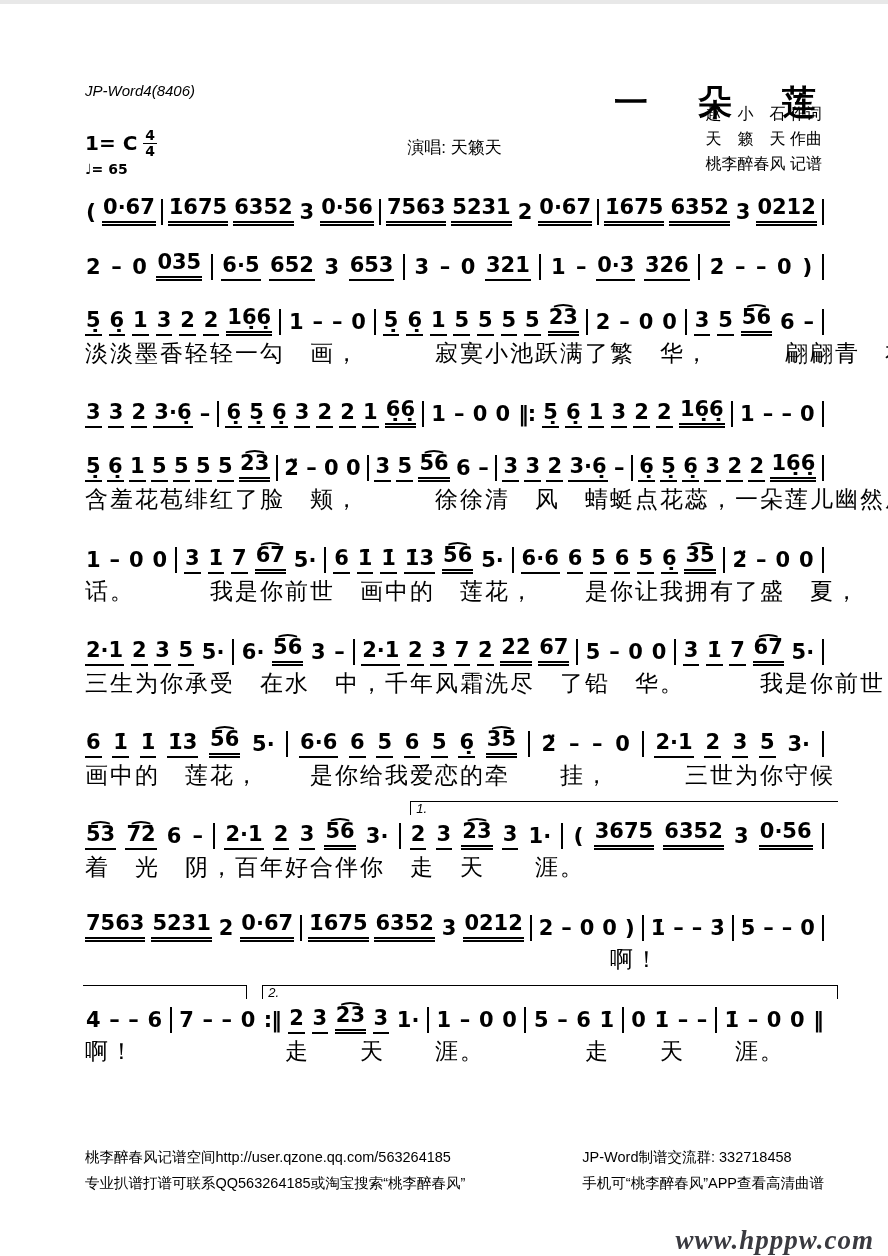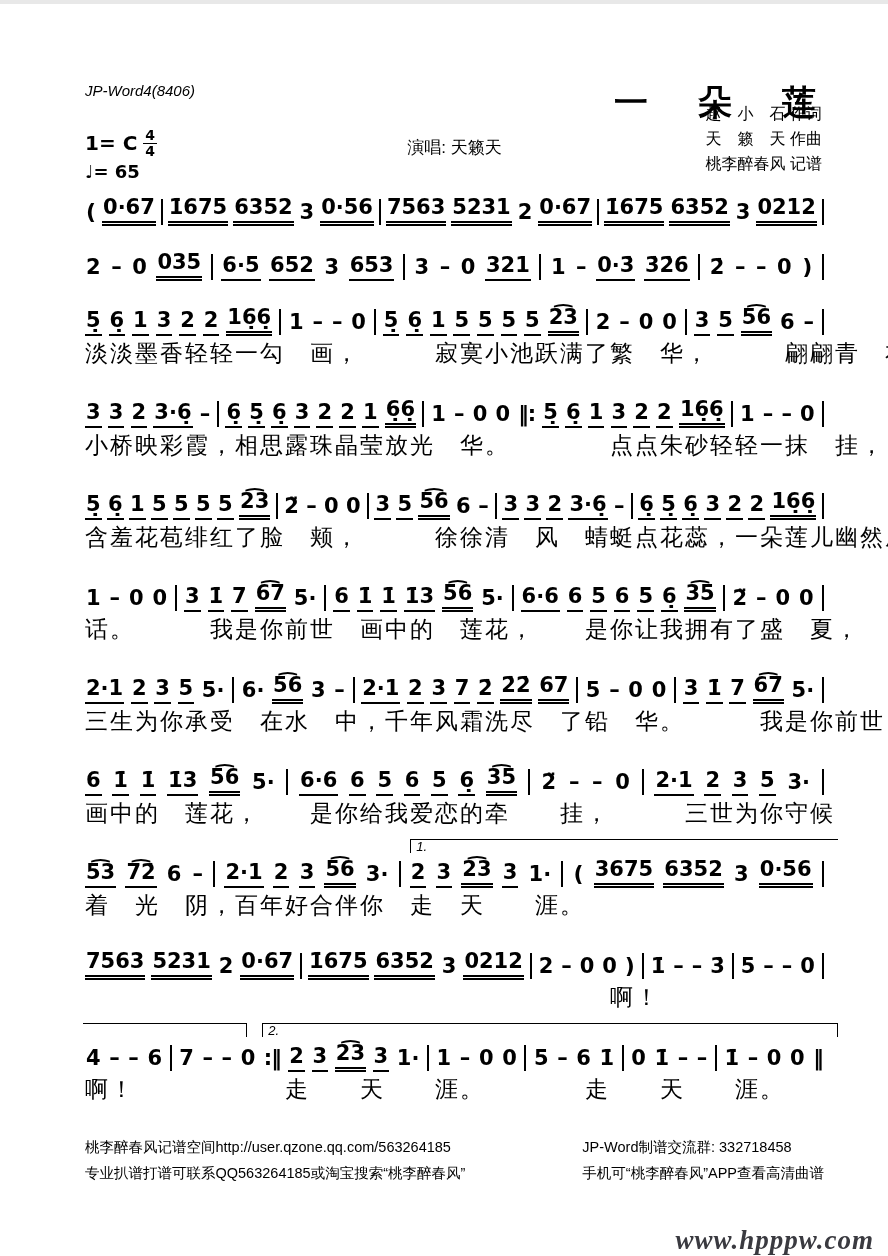--- a/index.html
+++ b/index.html
@@ -15,21 +15,21 @@
   .title{position:absolute; left:0; right:0; top:10px; text-align:right;
          font-size:34px; font-weight:bold; letter-spacing:8px; font-family:"DejaVu Sans",sans-serif;}
   .subtitle{position:absolute; left:0; right:0; top:66px; text-align:center; font-size:17px;}
   .credits{position:absolute; right:2px; top:32px; font-size:16px; line-height:1.55; text-align:center;}
   .keyblock{position:absolute; left:0; top:58px; font-weight:bold; font-size:20px;
             font-family:"DejaVu Sans",sans-serif;}
   .keyrow{display:flex; align-items:center; gap:6px;}
   .frac{display:inline-flex; flex-direction:column; font-size:14px; line-height:1.05;
         text-align:center; font-weight:bold;}
   .frac .num{border-bottom:1.6px solid #000; padding:0 2px;}
-  .tempo{margin-top:3px; font-size:18px;}
+  .tempo{margin-top:3px; font-size:14px;}
   
   .systems{margin-top:0;}
   .sys{position:relative; margin-bottom:21px;}
   .music{display:flex; justify-content:space-between; align-items:flex-end;
          height:34px; font-weight:bold; font-size:21px; line-height:1.2;
          font-family:"DejaVu Sans",sans-serif;}
   .note{white-space:nowrap; padding:0 1px 1px 1px;}
   .u1{border-bottom:2px solid #000;}
   .u2{border-bottom:5px double #000;}
   .bar{width:2px; height:26px; background:#000; align-self:center; margin-top:6px;}
@@ -41,21 +41,21 @@
   .sys.haslyr{margin-bottom:20px;}
   
   .volta{position:absolute; top:-15px; height:13px; border-top:1.6px solid #000;
          border-left:1.6px solid #000; font-size:13px; font-style:italic;
          padding-left:5px; line-height:1;}
   .volta.v1{left:44%; right:-14px; border-right:none;}
   .volta.v2{left:24%; right:-14px; border-right:1.6px solid #000;}
   .volta-tail{position:absolute; top:-15px; left:-2px; width:22%; height:13px;
               border-top:1.6px solid #000; border-right:1.6px solid #000;}
   
-  .footer{position:absolute; left:85px; right:64px; bottom:74px;
+  .footer{position:absolute; left:85px; right:64px; bottom:64px;
           display:flex; justify-content:space-between; font-size:14.5px; line-height:1.75;}
   .watermark{position:absolute; right:14px; bottom:4px; font-size:27px; font-weight:bold;
              font-style:italic; color:#3a3a40; letter-spacing:1px;
              font-family:Liberation Serif, serif;}
 </style>
 </head>
 <body>
 
 <div class="page">
   <div class="content">
@@ -201,21 +201,20 @@
             <span class="note u1">2</span>
             <span class="note u1">2</span>
             <span class="note u2">16̣6̣</span>
             <span class="bar"></span>
             <span class="note">1</span>
             <span class="note">–</span>
             <span class="note">–</span>
             <span class="note">0</span>
             <span class="bar"></span>
           </div>
-          <div class="lyrics">小桥映彩霞，相思露珠晶莹放光　华。　　　　点点朱砂轻轻一抹　挂，</div>
         </div>
         <div class="sys haslyr">
           <div class="music">
             <span class="note u1">5̣</span>
             <span class="note u1">6̣</span>
             <span class="note u1">1</span>
             <span class="note u1">5</span>
             <span class="note u1">5</span>
             <span class="note u1">5</span>
             <span class="note u1">5</span>

